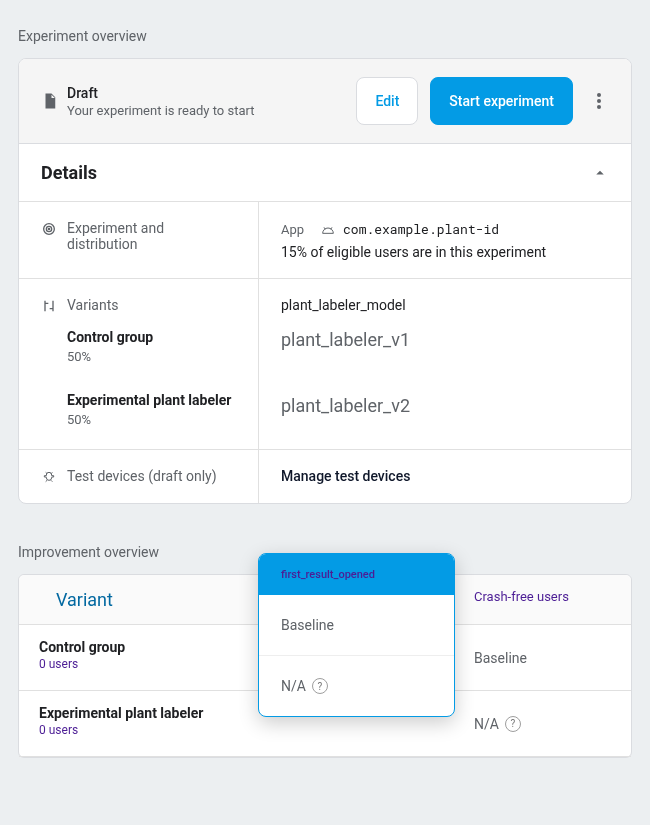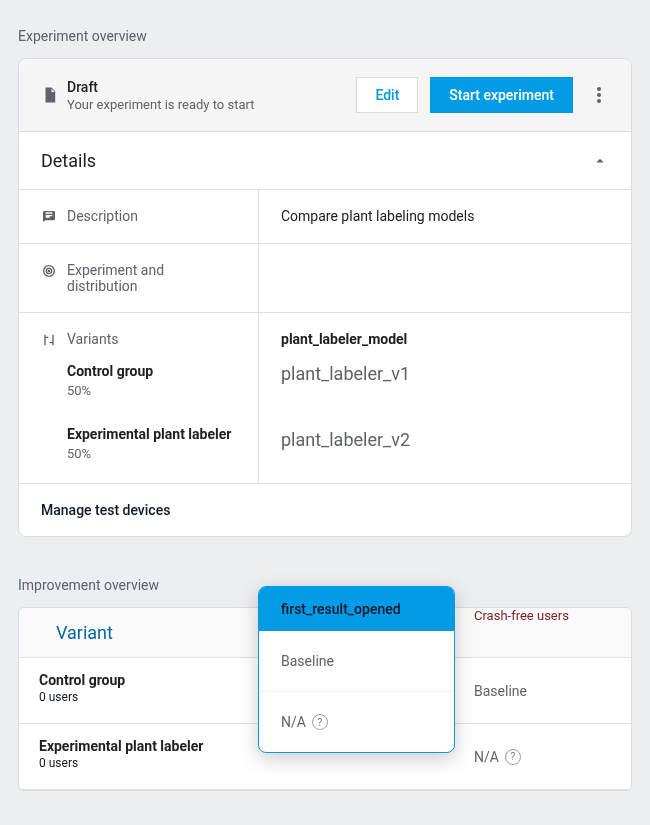--- a/index.html
+++ b/index.html
@@ -35,37 +35,37 @@
     align-items: center;
     padding: 18px 18px 18px 22px;
     border-bottom: 1px solid #dadce0;
   }
   .card-header .hicon { flex: 0 0 26px; color: #5f6368; display:flex; align-items:center;}
   .card-header .htitle { flex: 1; }
   .card-header .htitle .top { font-weight: 500; color: #202124; font-size: 14px; }
   .card-header .htitle .sub { color: #5f6368; font-size: 13px; margin-top: 2px; }
   .btn {
     display: inline-flex; align-items: center; justify-content: center;
-    height: 36px; padding: 0 18px;
-    border-radius: 0; font-weight: 500; font-size: 14px;
+    height: 48px; padding: 0 18px;
+    border-radius: 8px; font-weight: 500; font-size: 14px;
     cursor: pointer; user-select: none;
   }
   .btn-outline {
     border: 1px solid #dadce0;
     background: #fff; color: #039BE5;
     margin-right: 12px;
   }
   .btn-primary {
     background: #039BE5; color: #fff; border: 1px solid #039BE5;
   }
   .kebab { width:28px; display:flex; align-items:center; justify-content:center; margin-left:12px; color:#5f6368; cursor:pointer;}
   .section-head {
     display:flex; align-items:center; padding: 18px 22px;
     border-bottom: 1px solid #e0e0e0;
-    font-size: 18px; color:#202124;
+    font-size: 18px; color:#202124;font-weight:bold;
   }
   .section-head .spacer { flex:1; }
   .row {
     display:flex; border-bottom:1px solid #e0e0e0;
   }
   .row:last-child { border-bottom:none; }
   .row .left {
     flex:0 0 240px;
     padding: 18px 22px;
     display:flex;
@@ -77,21 +77,21 @@
     flex:1;
     padding: 18px 22px;
     font-size:14px; color:#202124;
   }
   .sublabel { color:#5f6368; font-size:13px; margin-right:8px; }
   .monolabel { font-family: "Roboto Mono", Menlo, monospace; font-size:13px; color:#202124; }
   .appicon { display:inline-flex; width:16px; height:12px; vertical-align:middle; margin:0 4px; color:#5f6368;}
   .variants-block .vname { font-weight:700; color:#202124; font-size:14px; margin-top: 20px; }
   .variants-block .vname.first { margin-top: 16px; }
   .variants-block .vpct { color:#5f6368; font-size:13px; margin-top:4px; }
-  .paramhead { font-weight:700; font-size:14px; }
+  .paramhead { font-weight:400; font-size:14px; }
   .paramval { font-size:18px; color:#5f6368; margin-top: 20px; min-height:36px;}
   .paramval.first { margin-top: 16px; }
   .linkblue { color:#0f172a; font-weight:500; }
   .chev { color:#5f6368; }
 
   .imp-card {
     border:1px solid #dadce0;
     border-radius:6px;
     margin: 0 18px 18px 18px;
     background:#fff;
@@ -99,48 +99,48 @@
     overflow:visible;
   }
   .imp-head-row {
     display:flex;
     border-bottom:1px solid #e0e0e0;
     background:#fafafa;
     border-radius:6px 6px 0 0;
   }
   .imp-head-row .c1 { flex:0 0 239px; padding:14px 37px; color:#0369a1; font-size:18px;}
   .imp-head-row .c2 { flex:0 0 196px; padding:14px 20px; color:#5f6368; font-size:13px;}
-  .imp-head-row .c3 { flex:1; padding:0 20px; color:#7f1d1d; font-size:13px;}
+  .imp-head-row .c3 { flex:1; padding:14px 20px; color:#4c1d95; font-size:13px;}
   .imp-row {
     display:flex;
     border-bottom:1px solid #e0e0e0;
     min-height:66px;
   }
   .imp-row:last-child{ border-bottom:none; }
   .imp-row .c1 { flex:0 0 239px; padding:14px 20px; }
   .imp-row .c2 { flex:0 0 196px; padding:14px 20px; color:#5f6368; display:flex; align-items:center; gap:6px;}
   .imp-row .c3 { flex:1; padding:14px 20px; color:#5f6368; display:flex; align-items:center; gap:6px;}
   .imp-row .vname2 { font-weight:700; color:#202124; font-size:14px; }
-  .imp-row .vusers { color:#0f172a; font-size:12px; margin-top:2px;}
+  .imp-row .vusers { color:#4c1d95; font-size:12px; margin-top:2px;}
   .qmark { width:16px; height:16px; border:1px solid #9e9e9e; border-radius:50%; display:inline-flex; align-items:center; justify-content:center; font-size:10px; color:#757575;}
 
   .float-metric {
     position:absolute;
     left:239px; width:197px;
     top:-22px;
     background:#fff;
     border-radius:8px;
     box-shadow: 0 6px 20px rgba(0,0,0,0.2);
     border:1px solid #039BE5;
     overflow:hidden;
     z-index:5;
   }
   .float-metric .fhead {
-    background:#039BE5; color:#0f172a;
-    padding:14px 22px; font-weight:500; font-size:14px;
+    background:#039BE5; color:#4c1d95;
+    padding:14px 22px; font-weight:500; font-size:11px;
   }
   .float-metric .frow {
     padding:22px 22px; color:#5f6368; font-size:14px;
     border-bottom:1px solid #eee;
     display:flex; align-items:center; gap:6px;
   }
   .float-metric .frow:last-child{ border-bottom:none; }
   svg { display:block; }
 </style>
 </head>
@@ -176,42 +176,45 @@
     <div class="section-head">
       <span>Details</span>
       <span class="spacer"></span>
       <span class="chev">
         <svg width="18" height="18" viewBox="0 0 24 24" fill="currentColor">
             <path d="M7 14l5-5 5 5z"></path>
           </svg>
       </span>
     </div>
 
-    <div class="row">
-      <div class="left">
-        <span class="licon">
-          <svg width="16" height="16" viewBox="0 0 24 24" fill="currentColor">
-              <path d="M19 3H5a2 2 0 00-2 2v14l4-2h12a2 2 0 002-2V5a2 2 0 00-2-2zM7 9h10v2H7V9zm6 4H7v-2h6v2zM7 7V5h10v2H7z"></path>
-            </svg>
-        </span>
-        <span class="ltext">Description</span>
-      </div>
-      <div class="right">Compare plant labeling models</div>
-    </div>
 
     <div class="row">
       <div class="left">
         <span class="licon">
           <svg width="16" height="16" viewBox="0 0 24 24" fill="none" stroke="currentColor" stroke-width="2">
               <circle cx="12" cy="12" r="8"></circle>
               <circle cx="12" cy="12" r="4"></circle>
               <circle cx="12" cy="12" r="1" fill="currentColor"></circle>
             </svg>
         </span>
         <span class="ltext">Experiment and distribution</span>
+      </div>
+      <div class="right">
+        <div>
+          <span class="sublabel">App</span>
+          <span class="appicon">
+            <svg viewBox="0 0 24 18" width="16" height="12" fill="currentColor">
+                <path d="M4 14a8 8 0 0116 0H4zm2-9l2 3m10-3l-2 3" stroke="currentColor" stroke-width="1.5" fill="none"></path>
+                <circle cx="9" cy="10" r="0.9" fill="#fff"></circle>
+                <circle cx="15" cy="10" r="0.9" fill="#fff"></circle>
+              </svg>
+          </span>
+          <span class="monolabel">com.example.plant-id</span>
+        </div>
+        <div style="margin-top:6px;">15% of eligible users are in this experiment</div>
       </div>
     </div>
 
     <div class="row">
       <div class="left">
         <span class="licon">
           <svg width="16" height="16" viewBox="0 0 24 24" fill="none" stroke="currentColor" stroke-width="2">
               <path d="M6 4v16M18 4v16M6 8h5M13 16h5"></path>
             </svg>
         </span>
@@ -224,20 +227,28 @@
         </div>
       </div>
       <div class="right">
         <div class="paramhead">plant_labeler_model</div>
         <div class="paramval first">plant_labeler_v1</div>
         <div class="paramval" style="margin-top:30px;">plant_labeler_v2</div>
       </div>
     </div>
 
     <div class="row">
+      <div class="left">
+        <span class="licon">
+          <svg width="16" height="16" viewBox="0 0 24 24" fill="currentColor">
+              <path d="M12 5a4 4 0 014 4v1h3v2h-3v1a4 4 0 01-8 0v-1H5v-2h3V9a4 4 0 014-4zm-5 0l2 2m8-2l-2 2M7 19l2-2m8 2l-2-2" stroke="currentColor" stroke-width="1.5" fill="none"></path>
+            </svg>
+        </span>
+        <span class="ltext">Test devices (draft only)</span>
+      </div>
       <div class="right">
         <span class="linkblue">Manage test devices</span>
       </div>
     </div>
 
   </div>
 
   <div class="section-title" style="padding-top:40px;">Improvement overview</div>
 
   <div class="imp-card">

